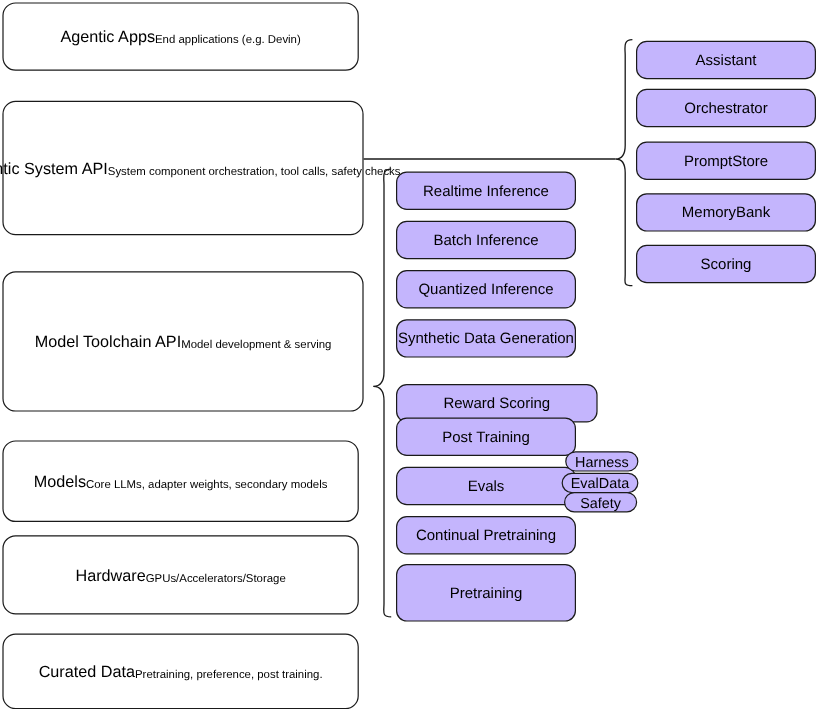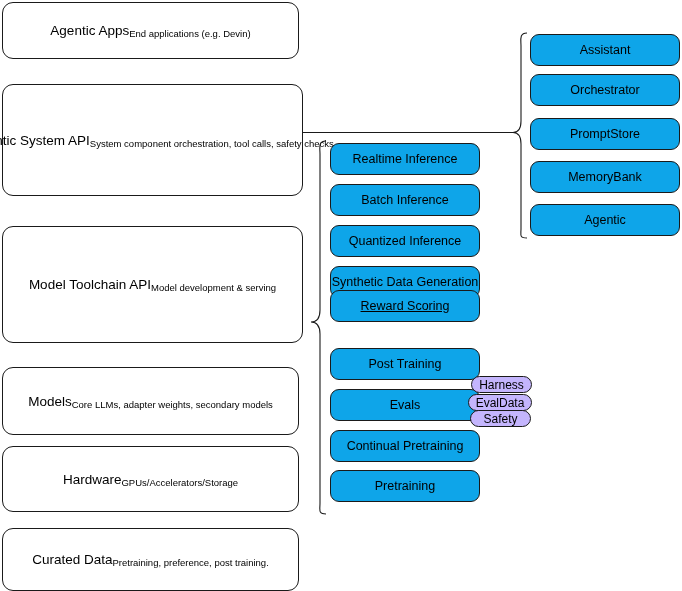--- a/index.html
+++ b/index.html
@@ -46,21 +46,21 @@
     margin-top: 6px;
     white-space: nowrap;
   }
   
   .layer-node .title { font-size: 13.5px; }
   
   .chip {
     position: absolute;
     box-sizing: border-box;
     border: 1px solid #1a1a1a;
-    background: #0ea5e9;
+    background: #c4b5fd;
     border-radius: 9px;
     display: flex;
     align-items: center;
     justify-content: center;
     font-size: 12.5px;
     line-height: 15px;
     white-space: nowrap;
   }
   
   .pill {
@@ -129,33 +129,33 @@
   </div>
   <div class="chip" style="left:330px; top:184px; width:150px; height:32px;">
     <span>Batch Inference</span>
   </div>
   <div class="chip" style="left:330px; top:225px; width:150px; height:32px;">
     <span>Quantized Inference</span>
   </div>
   <div class="chip" style="left:330px; top:266px; width:150px; height:32px;">
     <span>Synthetic Data Generation</span>
   </div>
-  <div class="chip" style="left:330px; top:290px; width:150px; height:32px;text-decoration:underline;">
+  <div class="chip" style="left:330px; top:320px; width:168px; height:32px;">
     <span>Reward Scoring</span>
   </div>
   <div class="chip" style="left:330px; top:348px; width:150px; height:32px;">
     <span>Post Training</span>
   </div>
   <div class="chip" style="left:330px; top:389px; width:150px; height:32px;">
     <span>Evals</span>
   </div>
   <div class="chip" style="left:330px; top:430px; width:150px; height:32px;">
     <span>Continual Pretraining</span>
   </div>
-  <div class="chip" style="left:330px; top:470px; width:150px; height:32px;">
+  <div class="chip" style="left:330px; top:470px; width:150px; height:48px;">
     <span>Pretraining</span>
   </div>
 
   <div class="pill" style="left:471px; top:376px; width:61px; height:17px;">
     <span>Harness</span>
   </div>
   <div class="pill" style="left:468px; top:394px; width:64px; height:17px;">
     <span>EvalData</span>
   </div>
   <div class="pill" style="left:470px; top:410px; width:61px; height:17px;">
@@ -168,21 +168,21 @@
   <div class="chip" style="left:530px; top:74px; width:150px; height:32px;">
     <span>Orchestrator</span>
   </div>
   <div class="chip" style="left:530px; top:118px; width:150px; height:32px;">
     <span>PromptStore</span>
   </div>
   <div class="chip" style="left:530px; top:161px; width:150px; height:32px;">
     <span>MemoryBank</span>
   </div>
   <div class="chip" style="left:530px; top:204px; width:150px; height:32px;">
-    <span>Agentic</span>
+    <span>Scoring</span>
   </div>
 
   <svg class="overlay" viewBox="0 0 682 591">
 
     <line x1="303" y1="132.5" x2="513" y2="132.5"></line>
 
     <path d="M 527,33
              C 519,33 521,40 521,46
              L 521,121
              C 521,128 519,132.5 513,132.5

